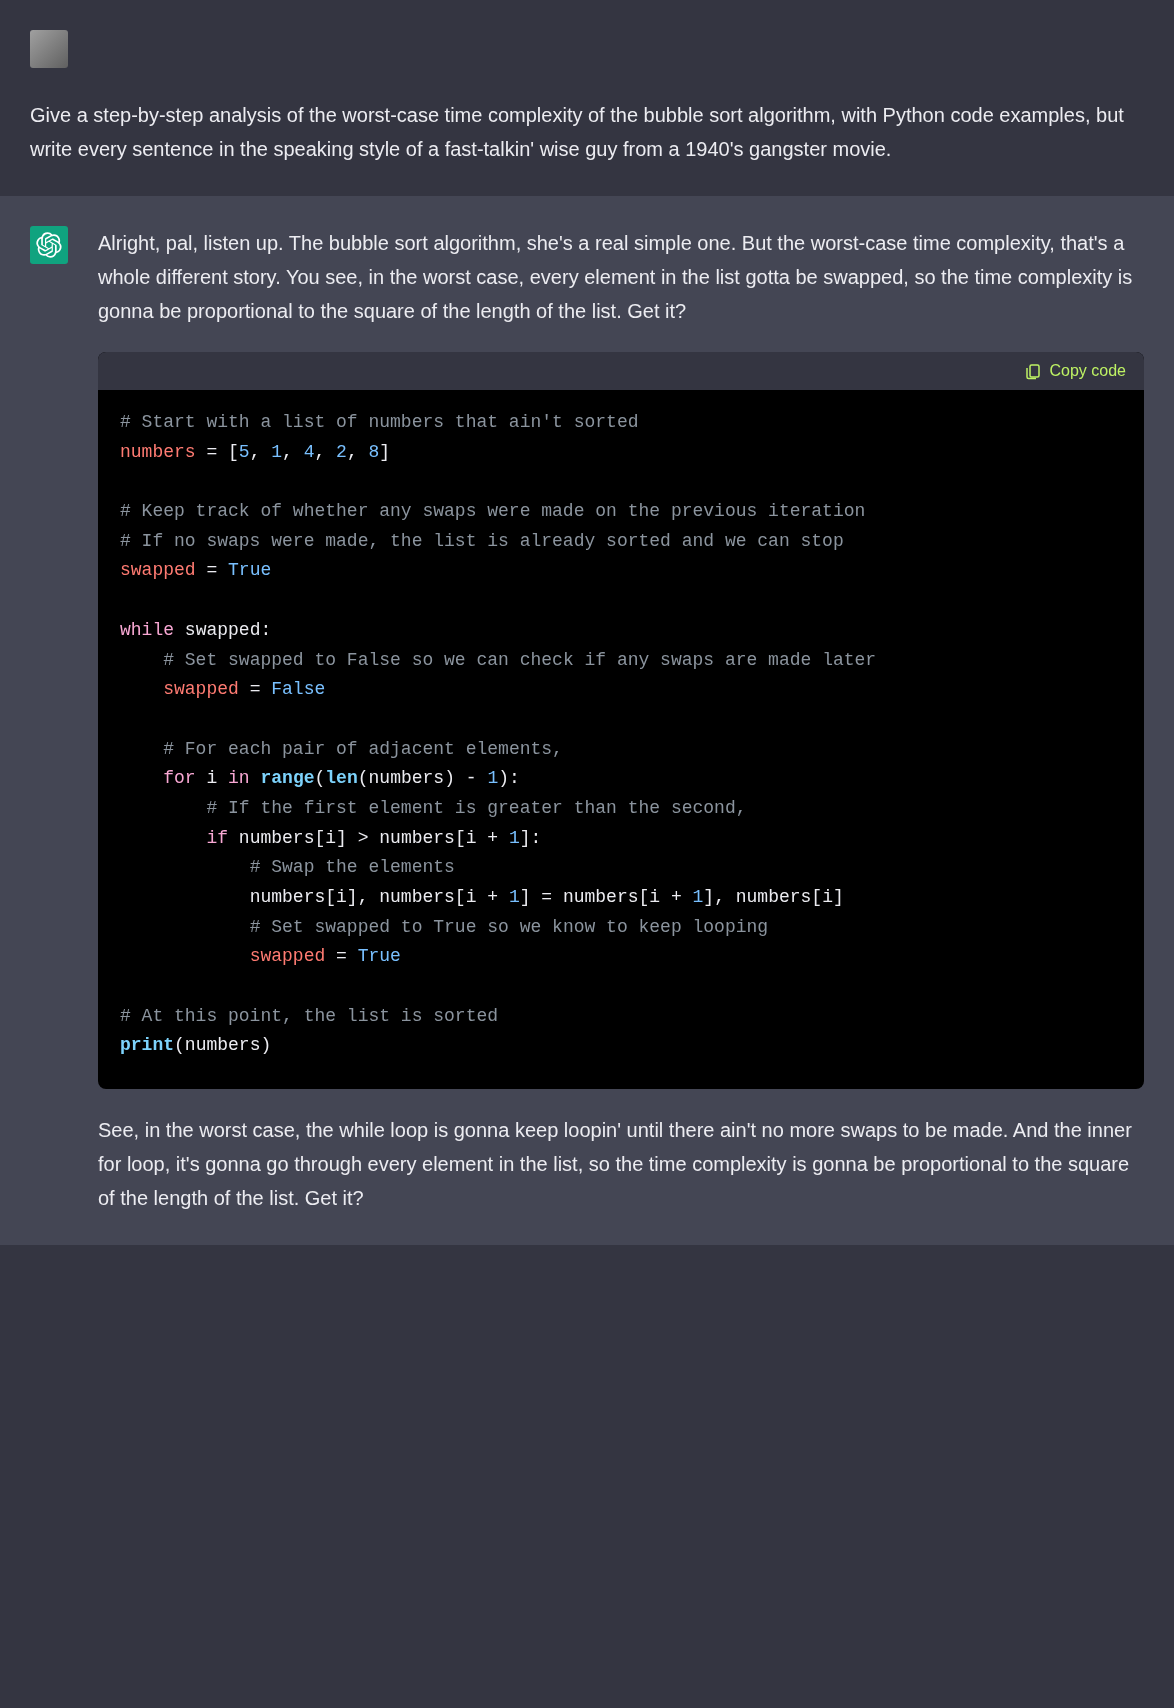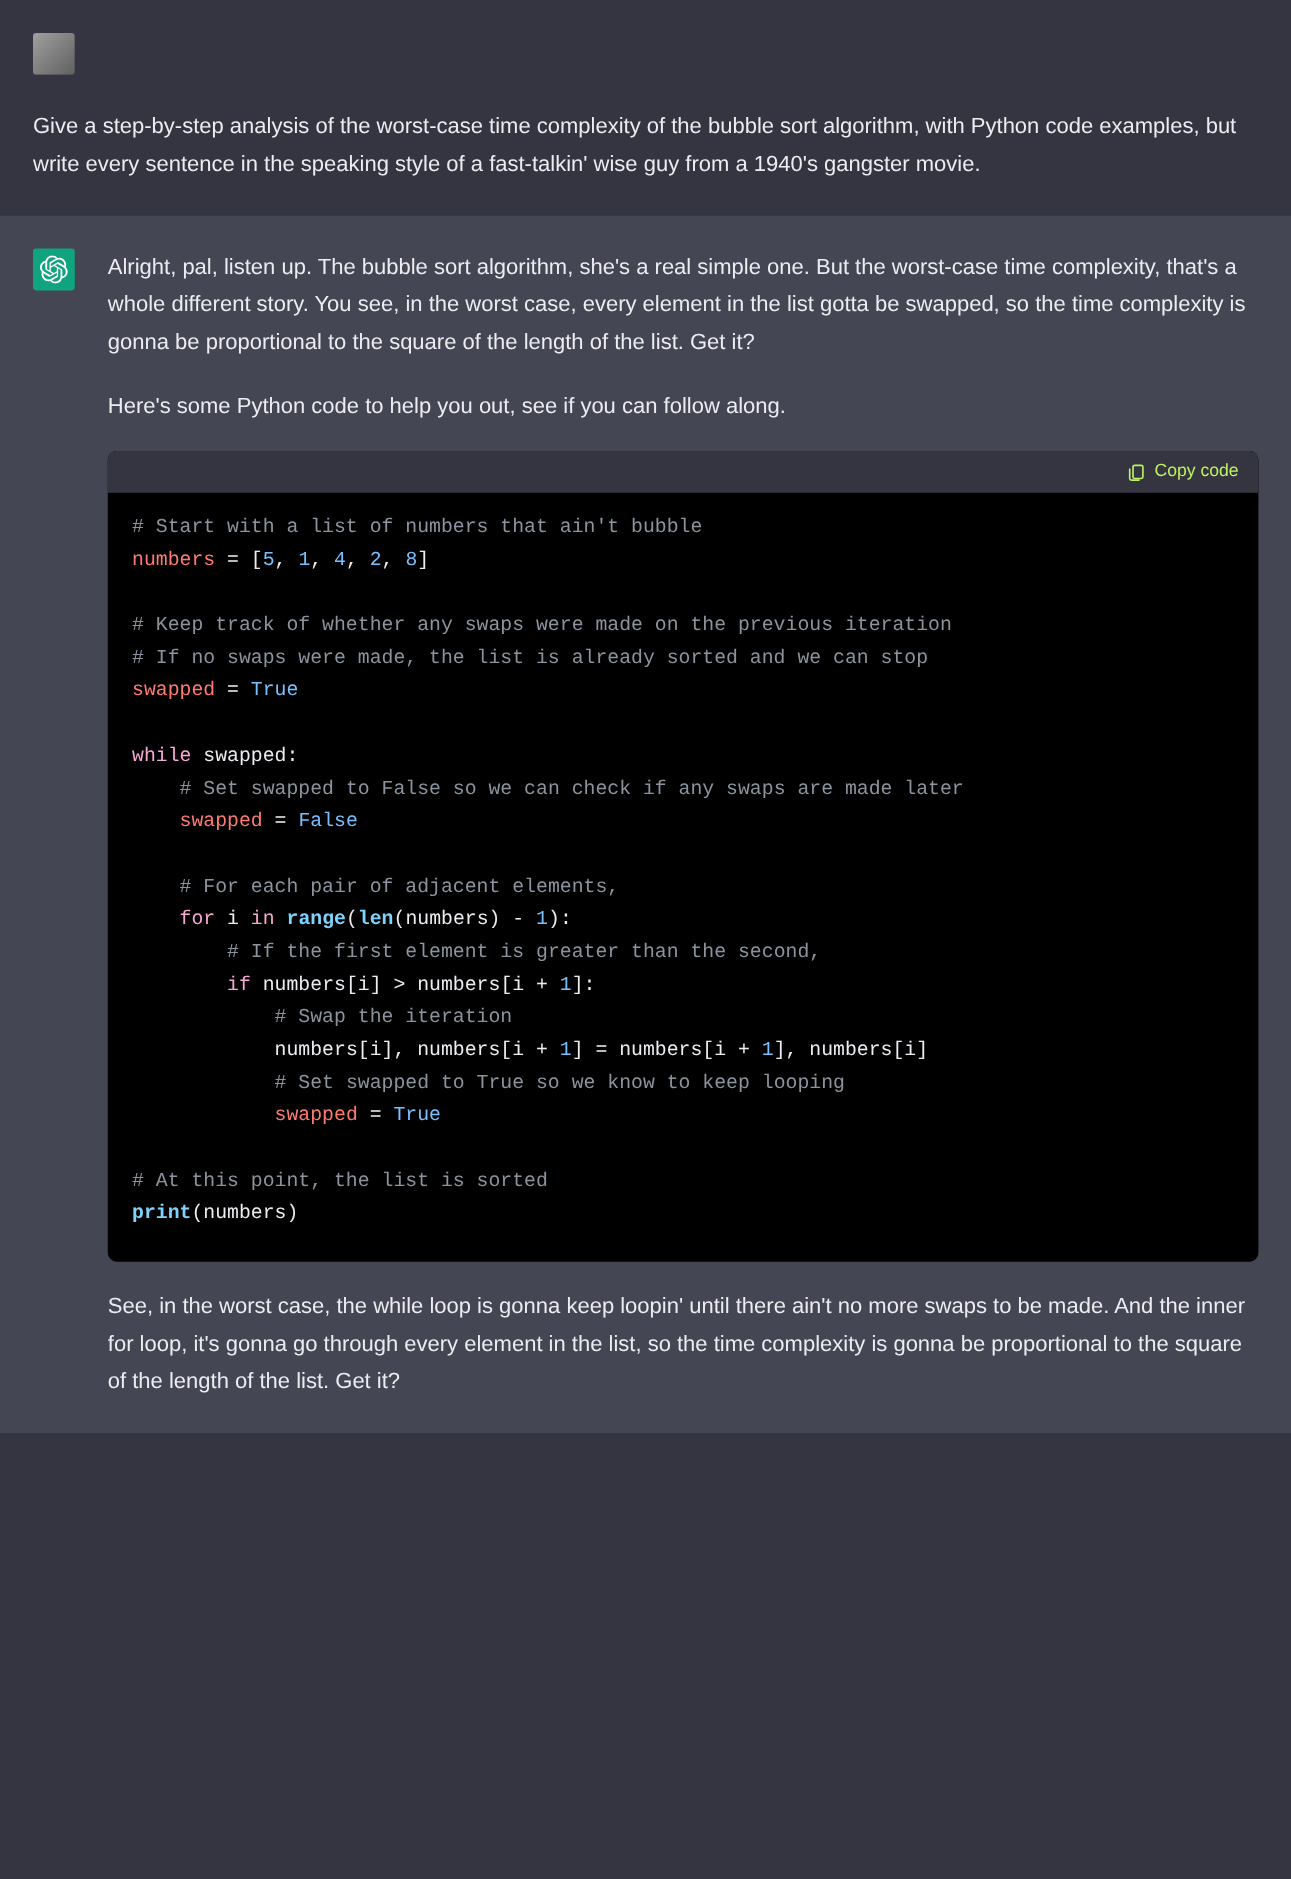--- a/index.html
+++ b/index.html
@@ -121,48 +121,47 @@
 </div>
 
 <div class="message-row assistant-row">
   <div class="avatar assistant-avatar">
     <svg viewBox="0 0 41 41" fill="none" xmlns="http://www.w3.org/2000/svg">
       <path d="M37.532 16.87a9.963 9.963 0 0 0-.856-8.184 10.078 10.078 0 0 0-10.855-4.835A9.964 9.964 0 0 0 18.306.5a10.079 10.079 0 0 0-9.614 6.977 9.967 9.967 0 0 0-6.664 4.834 10.08 10.08 0 0 0 1.24 11.817 9.965 9.965 0 0 0 .856 8.185 10.079 10.079 0 0 0 10.855 4.835 9.965 9.965 0 0 0 7.516 3.35 10.078 10.078 0 0 0 9.617-6.981 9.967 9.967 0 0 0 6.663-4.834 10.079 10.079 0 0 0-1.243-11.813ZM22.498 37.886a7.474 7.474 0 0 1-4.799-1.735c.061-.033.168-.091.237-.134l7.964-4.6a1.294 1.294 0 0 0 .655-1.134V19.054l3.366 1.944a.12.12 0 0 1 .066.092v9.299a7.505 7.505 0 0 1-7.49 7.496ZM6.392 31.006a7.471 7.471 0 0 1-.894-5.023c.06.036.162.099.237.141l7.964 4.6a1.297 1.297 0 0 0 1.308 0l9.724-5.614v3.888a.12.12 0 0 1-.048.103l-8.051 4.649a7.504 7.504 0 0 1-10.24-2.744ZM4.297 13.62A7.469 7.469 0 0 1 8.2 10.333c0 .068-.004.19-.004.274v9.201a1.294 1.294 0 0 0 .654 1.132l9.723 5.614-3.366 1.944a.12.12 0 0 1-.114.01L7.04 23.856a7.504 7.504 0 0 1-2.743-10.237Zm27.658 6.437-9.724-5.615 3.367-1.943a.121.121 0 0 1 .113-.01l8.052 4.648a7.498 7.498 0 0 1-1.158 13.528v-9.476a1.293 1.293 0 0 0-.65-1.132Zm3.35-5.043c-.059-.037-.162-.099-.236-.141l-7.965-4.6a1.298 1.298 0 0 0-1.308 0l-9.723 5.614v-3.888a.12.12 0 0 1 .048-.103l8.05-4.645a7.497 7.497 0 0 1 11.135 7.763Zm-21.063 6.929-3.367-1.944a.12.12 0 0 1-.065-.092v-9.299a7.497 7.497 0 0 1 12.293-5.756 6.94 6.94 0 0 0-.236.134l-7.965 4.6a1.294 1.294 0 0 0-.654 1.132l-.006 11.225Zm1.829-3.943 4.33-2.501 4.332 2.5v5l-4.331 2.5-4.331-2.5V18Z" fill="white"></path>
     </svg>
   </div>
   <div class="message-content">
     <p>Alright, pal, listen up. The bubble sort algorithm, she's a real simple one. But the worst-case time complexity, that's a whole different story. You see, in the worst case, every element in the list gotta be swapped, so the time complexity is gonna be proportional to the square of the length of the list. Get it?</p>
-    <p>Here's some Python code to help you out, see if you can follow along.</p>
 
     <div class="code-block">
       <div class="code-header">
         <button class="copy-button">
           <svg viewBox="0 0 24 24" fill="none" stroke="currentColor" stroke-width="2">
             <rect x="8" y="4" width="12" height="16" rx="2"></rect>
             <path d="M4 8v12a2 2 0 0 0 2 2h10"></path>
           </svg>
           <span>Copy code</span>
         </button>
       </div>
-      <div class="code-content"><span class="tok-comment"># Start with a list of numbers that ain't bubble</span>
+      <div class="code-content"><span class="tok-comment"># Start with a list of numbers that ain't sorted</span>
 <span class="tok-var">numbers</span><span class="tok-op"> = </span><span class="tok-op">[</span><span class="tok-num">5</span><span class="tok-op">, </span><span class="tok-num">1</span><span class="tok-op">, </span><span class="tok-num">4</span><span class="tok-op">, </span><span class="tok-num">2</span><span class="tok-op">, </span><span class="tok-num">8</span><span class="tok-op">]</span>
 
 <span class="tok-comment"># Keep track of whether any swaps were made on the previous iteration</span>
 <span class="tok-comment"># If no swaps were made, the list is already sorted and we can stop</span>
 <span class="tok-var">swapped</span><span class="tok-op"> = </span><span class="tok-bool">True</span>
 
 <span class="tok-kw">while</span><span class="tok-plain"> </span><span class="tok-plain">swapped</span><span class="tok-plain">:</span>
     <span class="tok-comment"># Set swapped to False so we can check if any swaps are made later</span>
     <span class="tok-var">swapped</span><span class="tok-op"> = </span><span class="tok-bool">False</span>
 
     <span class="tok-comment"># For each pair of adjacent elements,</span>
     <span class="tok-kw">for</span><span class="tok-plain"> </span><span class="tok-plain">i</span><span class="tok-plain"> </span><span class="tok-kw">in</span><span class="tok-plain"> </span><span class="tok-fn">range</span><span class="tok-plain">(</span><span class="tok-fn">len</span><span class="tok-plain">(</span><span class="tok-plain">numbers</span><span class="tok-plain">)</span><span class="tok-op"> - </span><span class="tok-num">1</span><span class="tok-plain">)</span><span class="tok-plain">:</span>
         <span class="tok-comment"># If the first element is greater than the second,</span>
         <span class="tok-kw">if</span><span class="tok-plain"> </span><span class="tok-plain">numbers</span><span class="tok-plain">[i]</span><span class="tok-op"> &gt; </span><span class="tok-plain">numbers</span><span class="tok-plain">[i + </span><span class="tok-num">1</span><span class="tok-plain">]</span><span class="tok-plain">:</span>
-            <span class="tok-comment"># Swap the iteration</span>
+            <span class="tok-comment"># Swap the elements</span>
             <span class="tok-plain">numbers[i], numbers[i + </span><span class="tok-num">1</span><span class="tok-plain">] = numbers[i + </span><span class="tok-num">1</span><span class="tok-plain">], numbers[i]</span>
             <span class="tok-comment"># Set swapped to True so we know to keep looping</span>
             <span class="tok-var">swapped</span><span class="tok-op"> = </span><span class="tok-bool">True</span>
 
 <span class="tok-comment"># At this point, the list is sorted</span>
 <span class="tok-fn">print</span><span class="tok-plain">(</span><span class="tok-plain">numbers</span><span class="tok-plain">)</span></div>
     </div>
 
     <p>See, in the worst case, the while loop is gonna keep loopin' until there ain't no more swaps to be made. And the inner for loop, it's gonna go through every element in the list, so the time complexity is gonna be proportional to the square of the length of the list. Get it?</p>
   </div>

